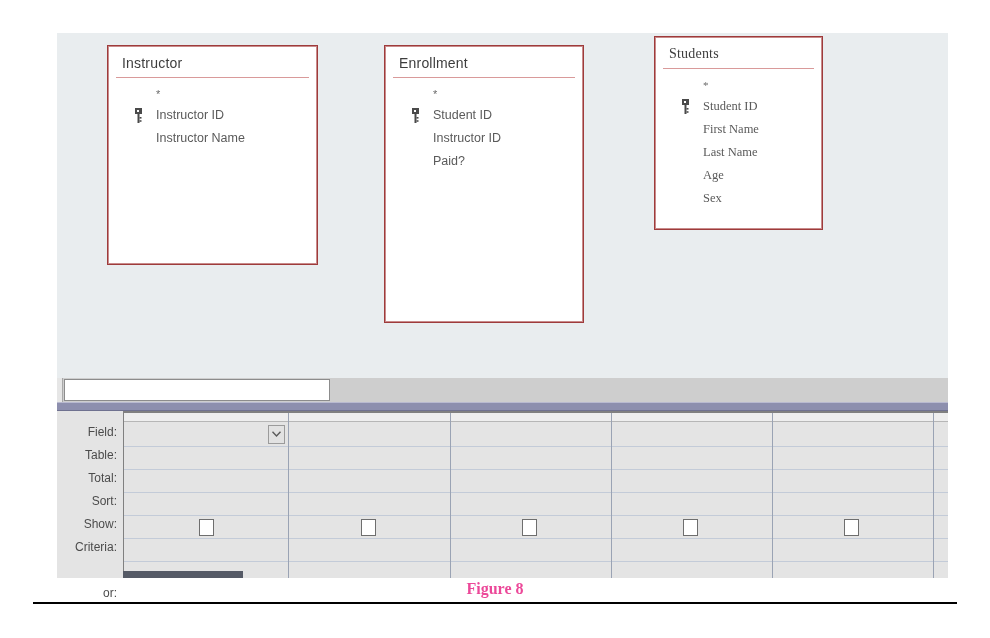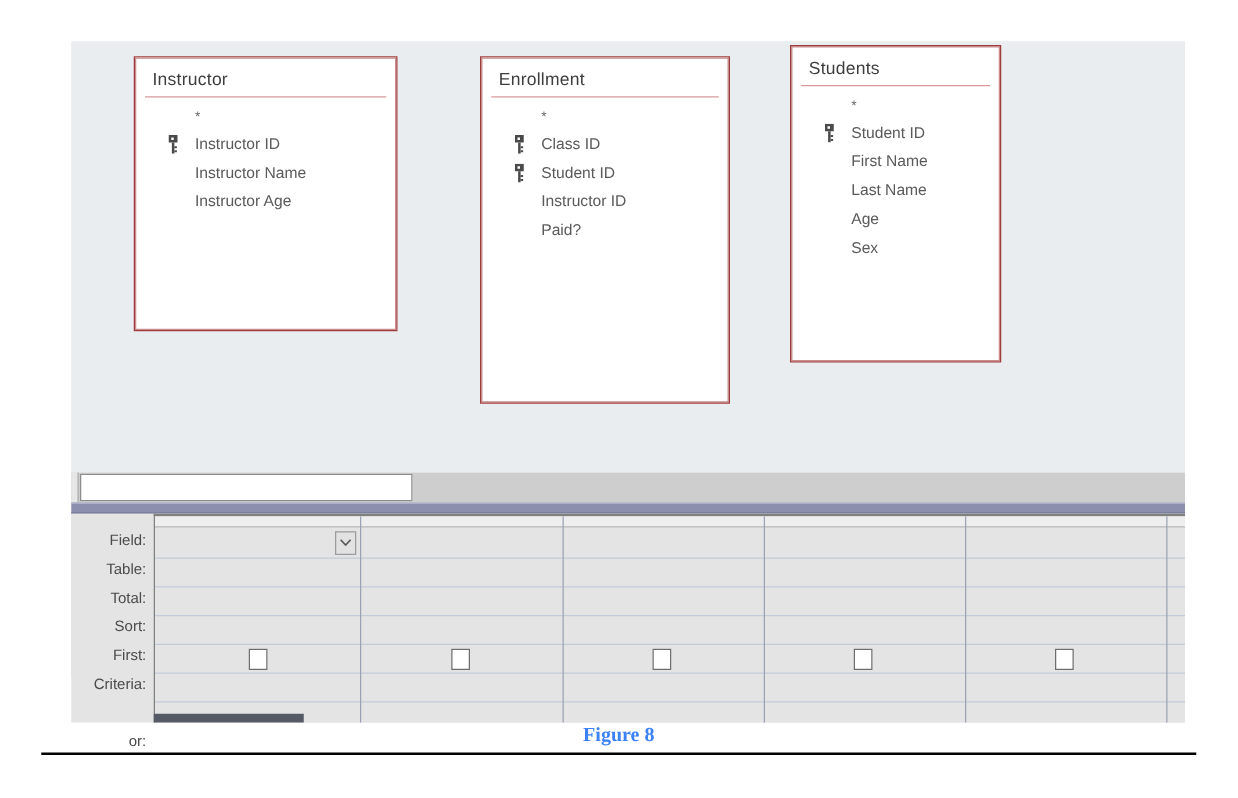--- a/index.html
+++ b/index.html
@@ -204,21 +204,21 @@
   
   #figure-caption {
     position: absolute;
     left: 0;
     top: 580px;
     width: 990px;
     text-align: center;
     font-family: "Liberation Serif", serif;
     font-weight: bold;
     font-size: 16px;
-    color: #3b82f6;
+    color: #ec4899;
   }
   #caption-rule {
     position: absolute;
     left: 33px;
     top: 602px;
     width: 924px;
     height: 2px;
     background: #000000;
   }
 </style>
@@ -232,47 +232,39 @@
       <ul class="field-list">
         <li class="field-row asterisk"><span>*</span></li>
         <li class="field-row"><svg viewBox="0 0 9 15" class="key-icon">
             <rect x="1" y="0" width="7" height="6" fill="#4a4a4a"></rect>
             <rect x="3" y="2" width="2" height="2" fill="#ffffff"></rect>
             <rect x="3.5" y="6" width="2" height="9" fill="#4a4a4a"></rect>
             <rect x="5.5" y="9" width="2" height="1.6" fill="#4a4a4a"></rect>
             <rect x="5.5" y="12.2" width="2" height="1.6" fill="#4a4a4a"></rect>
           </svg><span>Instructor ID</span></li>
         <li class="field-row"><span>Instructor Name</span></li>
-        <li class="field-row"><span>Instructor Age</span></li>
       </ul>
     </div>
     <div class="table-box" style="left: 327px; top: 12px; width: 200px; height: 278px;">
       <div class="table-title">Enrollment</div>
       <div class="table-title-rule"></div>
       <ul class="field-list">
         <li class="field-row asterisk"><span>*</span></li>
         <li class="field-row"><svg viewBox="0 0 9 15" class="key-icon">
             <rect x="1" y="0" width="7" height="6" fill="#4a4a4a"></rect>
             <rect x="3" y="2" width="2" height="2" fill="#ffffff"></rect>
             <rect x="3.5" y="6" width="2" height="9" fill="#4a4a4a"></rect>
             <rect x="5.5" y="9" width="2" height="1.6" fill="#4a4a4a"></rect>
             <rect x="5.5" y="12.2" width="2" height="1.6" fill="#4a4a4a"></rect>
-          </svg><span>Class ID</span></li>
-        <li class="field-row"><svg viewBox="0 0 9 15" class="key-icon">
-            <rect x="1" y="0" width="7" height="6" fill="#4a4a4a"></rect>
-            <rect x="3" y="2" width="2" height="2" fill="#ffffff"></rect>
-            <rect x="3.5" y="6" width="2" height="9" fill="#4a4a4a"></rect>
-            <rect x="5.5" y="9" width="2" height="1.6" fill="#4a4a4a"></rect>
-            <rect x="5.5" y="12.2" width="2" height="1.6" fill="#4a4a4a"></rect>
           </svg><span>Student ID</span></li>
         <li class="field-row"><span>Instructor ID</span></li>
         <li class="field-row"><span>Paid?</span></li>
       </ul>
     </div>
-    <div class="table-box" style="left: 575px; top: 3px; width: 169px; height: 254px;">
+    <div class="table-box" style="left: 597px; top: 3px; width: 169px; height: 194px; font-family: Liberation Serif, serif;">
       <div class="table-title">Students</div>
       <div class="table-title-rule"></div>
       <ul class="field-list">
         <li class="field-row asterisk"><span>*</span></li>
         <li class="field-row"><svg viewBox="0 0 9 15" class="key-icon">
             <rect x="1" y="0" width="7" height="6" fill="#4a4a4a"></rect>
             <rect x="3" y="2" width="2" height="2" fill="#ffffff"></rect>
             <rect x="3.5" y="6" width="2" height="9" fill="#4a4a4a"></rect>
             <rect x="5.5" y="9" width="2" height="1.6" fill="#4a4a4a"></rect>
             <rect x="5.5" y="12.2" width="2" height="1.6" fill="#4a4a4a"></rect>
@@ -290,21 +282,21 @@
   <div id="pane-scroll-thumb"></div>
 </div>
 <div id="pane-splitter"></div>
 
 <div id="qbe-pane">
   <div id="qbe-rowheader">
       <div class="qbe-rowlabel" style="position: absolute; left: 0px; top: 9px; width: 66px; height: 24px; line-height: 24px;">Field:</div>
       <div class="qbe-rowlabel" style="position: absolute; left: 0px; top: 33px; width: 66px; height: 23px; line-height: 23px;">Table:</div>
       <div class="qbe-rowlabel" style="position: absolute; left: 0px; top: 56px; width: 66px; height: 23px; line-height: 23px;">Total:</div>
       <div class="qbe-rowlabel" style="position: absolute; left: 0px; top: 79px; width: 66px; height: 23px; line-height: 23px; text-align: right;">Sort:</div>
-      <div class="qbe-rowlabel" style="position: absolute; left: 0px; top: 102px; width: 66px; height: 23px; line-height: 23px;">First:</div>
+      <div class="qbe-rowlabel" style="position: absolute; left: 0px; top: 102px; width: 66px; height: 23px; line-height: 23px;">Show:</div>
       <div class="qbe-rowlabel" style="position: absolute; left: 0px; top: 125px; width: 66px; height: 23px; line-height: 23px;">Criteria:</div>
       <div class="qbe-rowlabel" style="position: absolute; left: 0px; top: 148px; width: 66px; height: 19px; line-height: 19px; margin-top: 25px;">or:</div>
     </div>
   <div id="qbe-grid">
     <div id="qbe-colheader"></div>
   <div class="qbe-hline" style="top: 33px;"></div>
       <div class="qbe-hline" style="top: 56px;"></div>
       <div class="qbe-hline" style="top: 79px;"></div>
       <div class="qbe-hline" style="top: 102px;"></div>
       <div class="qbe-hline" style="top: 125px;"></div>

